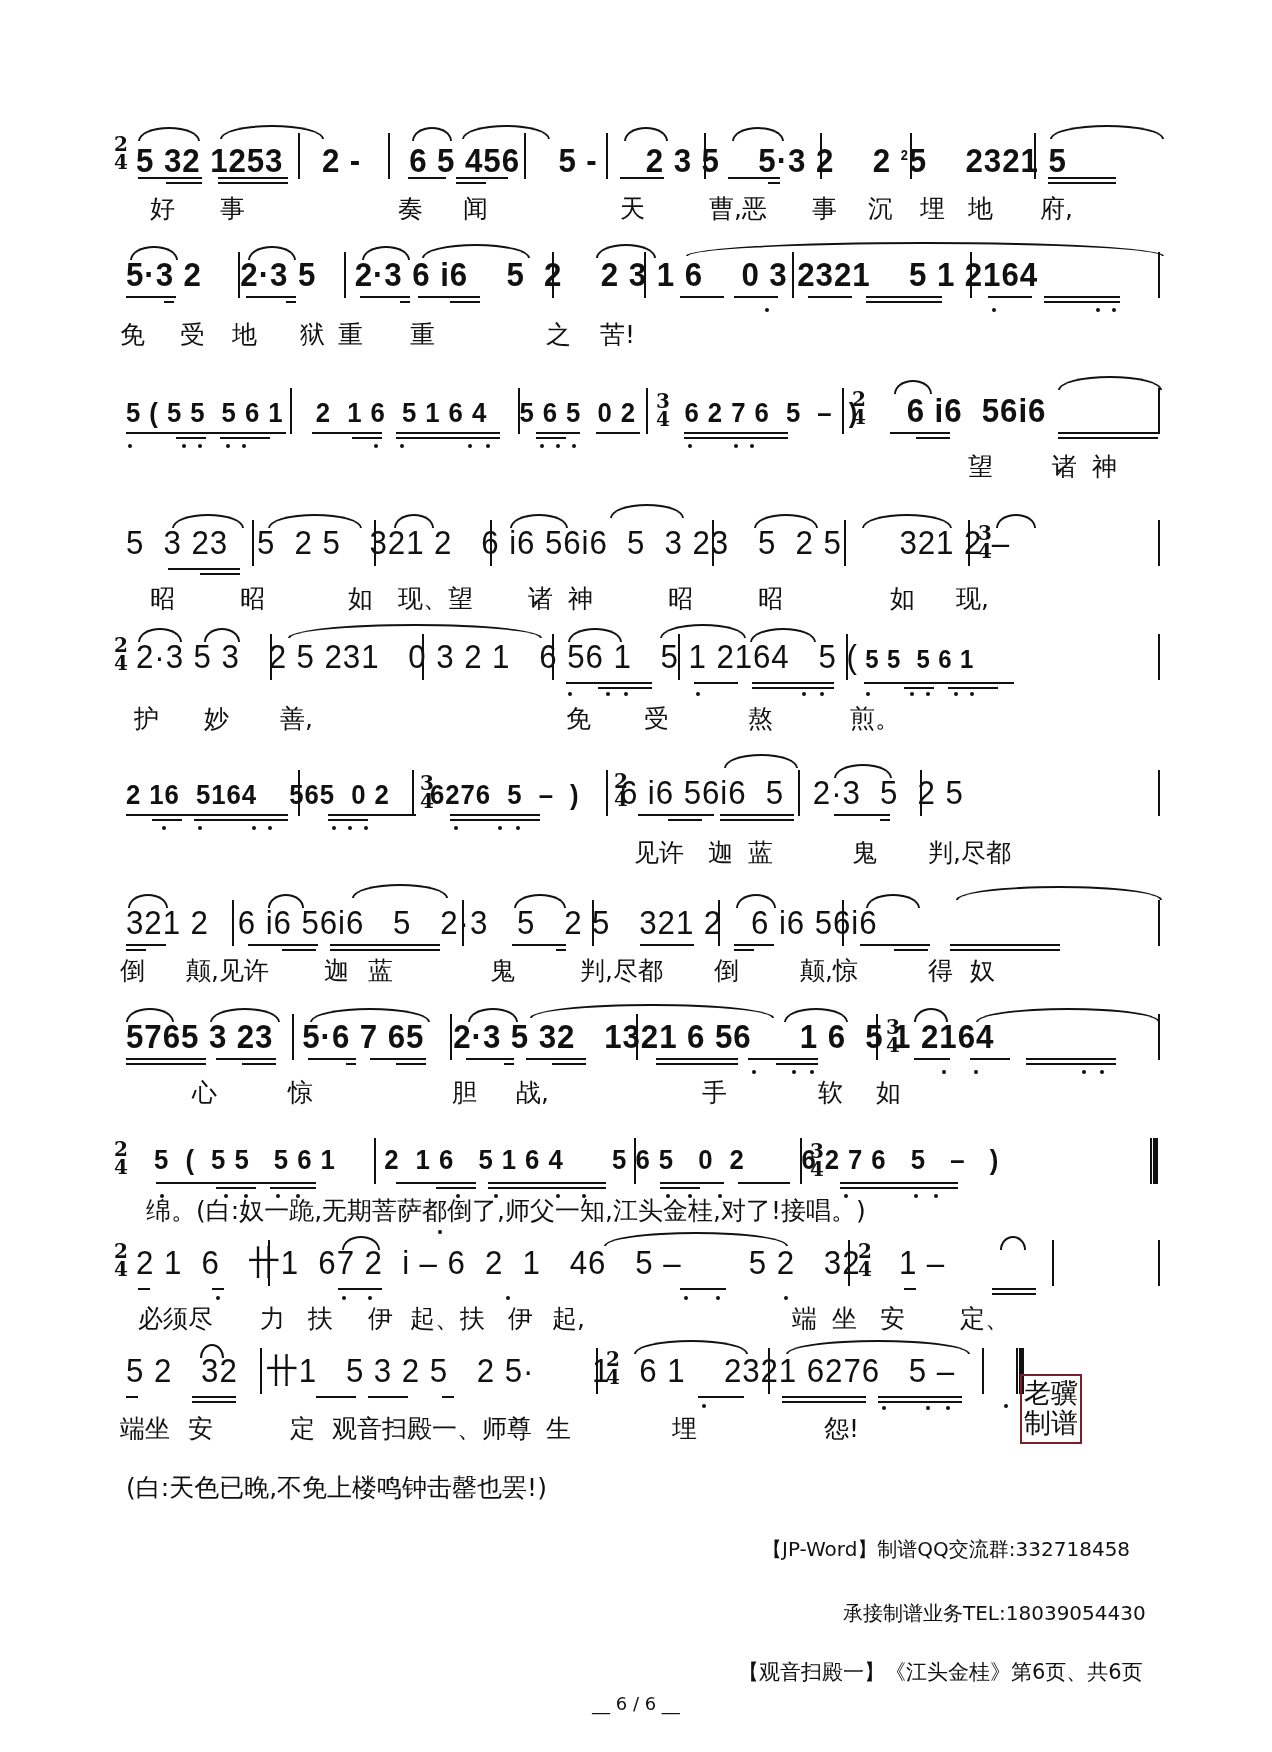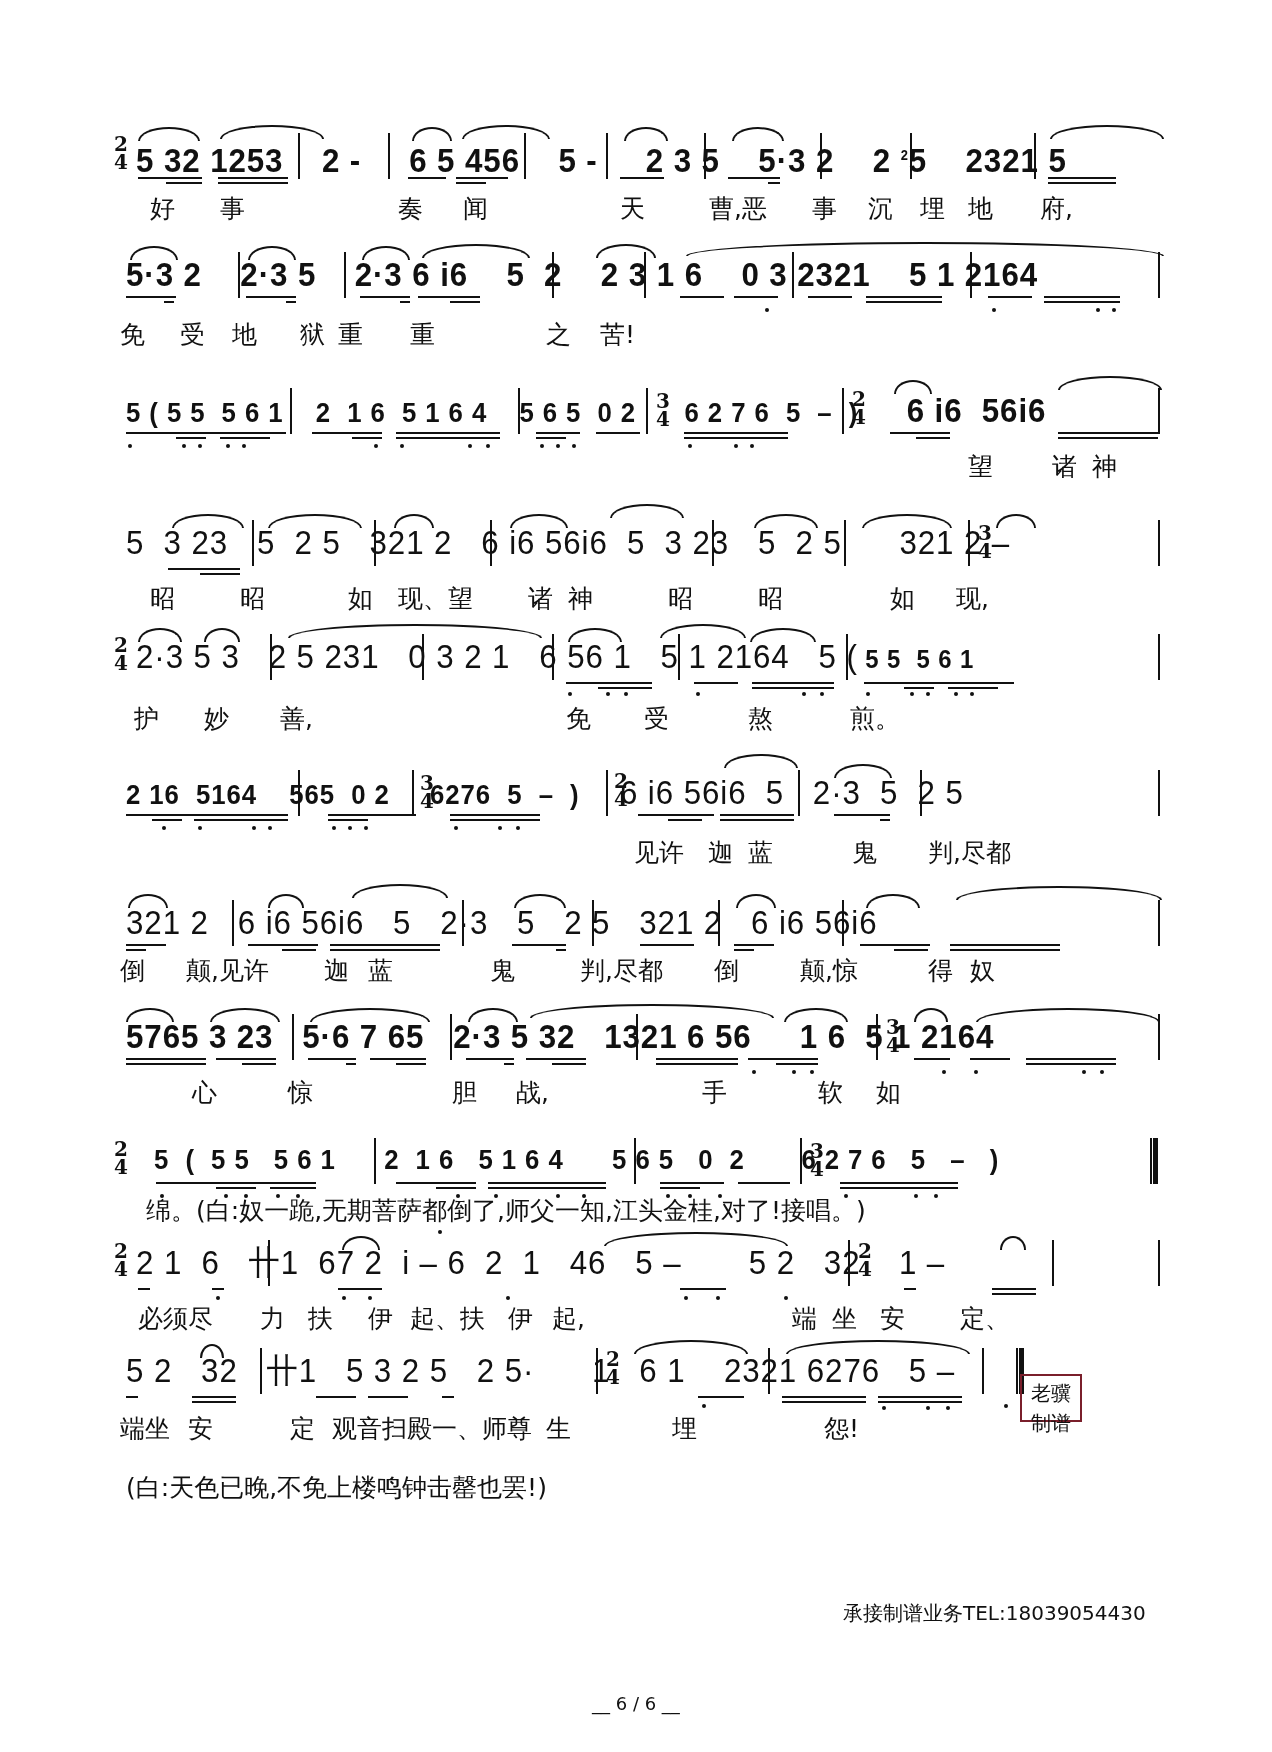--- a/index.html
+++ b/index.html
@@ -13,22 +13,22 @@
   .bar { position:absolute; top:8px; width:2px; height:46px; background:#111; }
   .dbar { position:absolute; top:8px; width:8px; height:46px; border-left:2px solid #111; border-right:5px solid #111; box-sizing:border-box; }
   .lyric { position:absolute; left:120px; width:1040px; font-size:25px; white-space:pre;
     font-family:"DejaVu Sans", "Liberation Sans", sans-serif; }
   .lyric span { position:absolute; top:0; }
   .timesig { position:absolute; font-family:"DejaVu Serif", serif; font-weight:bold; font-size:20px; line-height:18px; text-align:center; width:18px; }
   .ul { position:absolute; height:2px; background:#111; }
   .arc { position:absolute; border:2px solid #111; border-bottom:none; border-radius:50% 50% 0 0 / 100% 100% 0 0; height:12px; }
   .dot { position:absolute; width:4px; height:4px; border-radius:50%; background:#111; }
   .footer { position:absolute; font-size:20px; white-space:nowrap; font-family:"DejaVu Sans", sans-serif; }
-  .stamp { position:absolute; left:1020px; top:1374px; width:62px; height:48px; border:2px solid #7a1f2b;
-    color:#111; font-size:20px; line-height:30px; text-align:center; box-sizing:border-box; padding-top:2px; }
+  .stamp { position:absolute; left:1020px; top:1374px; width:62px; height:70px; border:2px solid #7a1f2b;
+    color:#111; font-size:27px; line-height:30px; text-align:center; box-sizing:border-box; padding-top:2px; }
 </style>
 </head>
 <body>
 
 <div class="page">
 
   <div class="staff" style="top:125px;">
     <div class="timesig" style="left:-8px;top:10px;">2<br>4</div>
     <div class="note-line" style="left:16px;">5 32 1253&nbsp;&nbsp;&nbsp;&nbsp;2 -&nbsp;&nbsp;&nbsp;&nbsp;&nbsp;6 5 456&nbsp;&nbsp;&nbsp;&nbsp;5 -&nbsp;&nbsp;&nbsp;&nbsp;&nbsp;2 3 5&nbsp;&nbsp;&nbsp;&nbsp;5·3 2&nbsp;&nbsp;&nbsp;&nbsp;2 <sup style="font-size:14px">2</sup>5&nbsp;&nbsp;&nbsp;&nbsp;2321 5</div>
     <div class="bar" style="left:178px;"></div>
@@ -512,16 +512,18 @@
     <span style="left:212px">观音扫殿一、师尊</span>
     <span style="left:426px">生</span>
     <span style="left:552px">埋</span>
     <span style="left:704px">怨!</span>
   </div>
 
   <div class="lyric" style="top:1455px;height:30px;margin-top:16px;">
     <span style="left:6px">(白:天色已晚,不免上楼鸣钟击罄也罢!)</span>
   </div>
 
+  <div class="footer" style="left:762px;top:1536px;">【JP-Word】制谱QQ交流群:332718458</div>
   <div class="footer" style="left:843px;top:1600px;">承接制谱业务TEL:18039054430</div>
 
+  <div class="footer" style="left:738px;top:1658px;font-size:21px;">【观音扫殿一】《江头金桂》第6页、共6页</div>
   <div class="footer" style="left:592px;top:1693px;font-size:18px;">__ 6 / 6 __</div>
 </div>
 
 </body></html>

